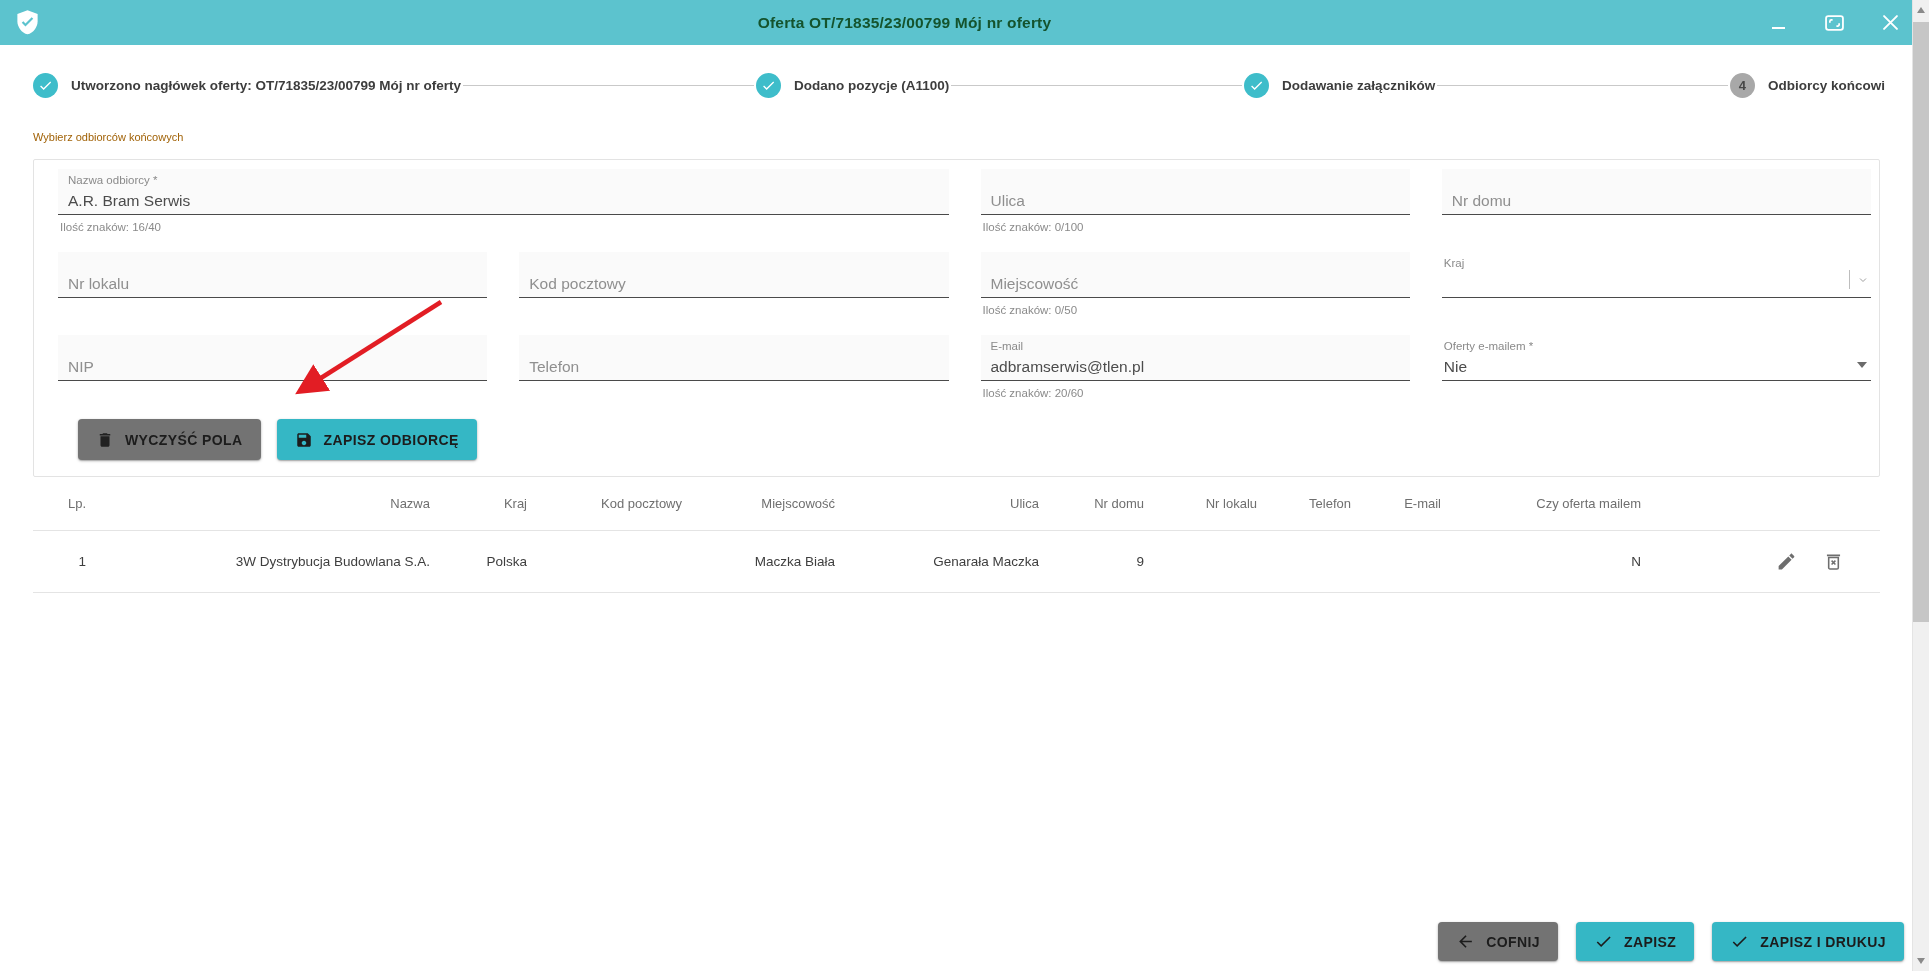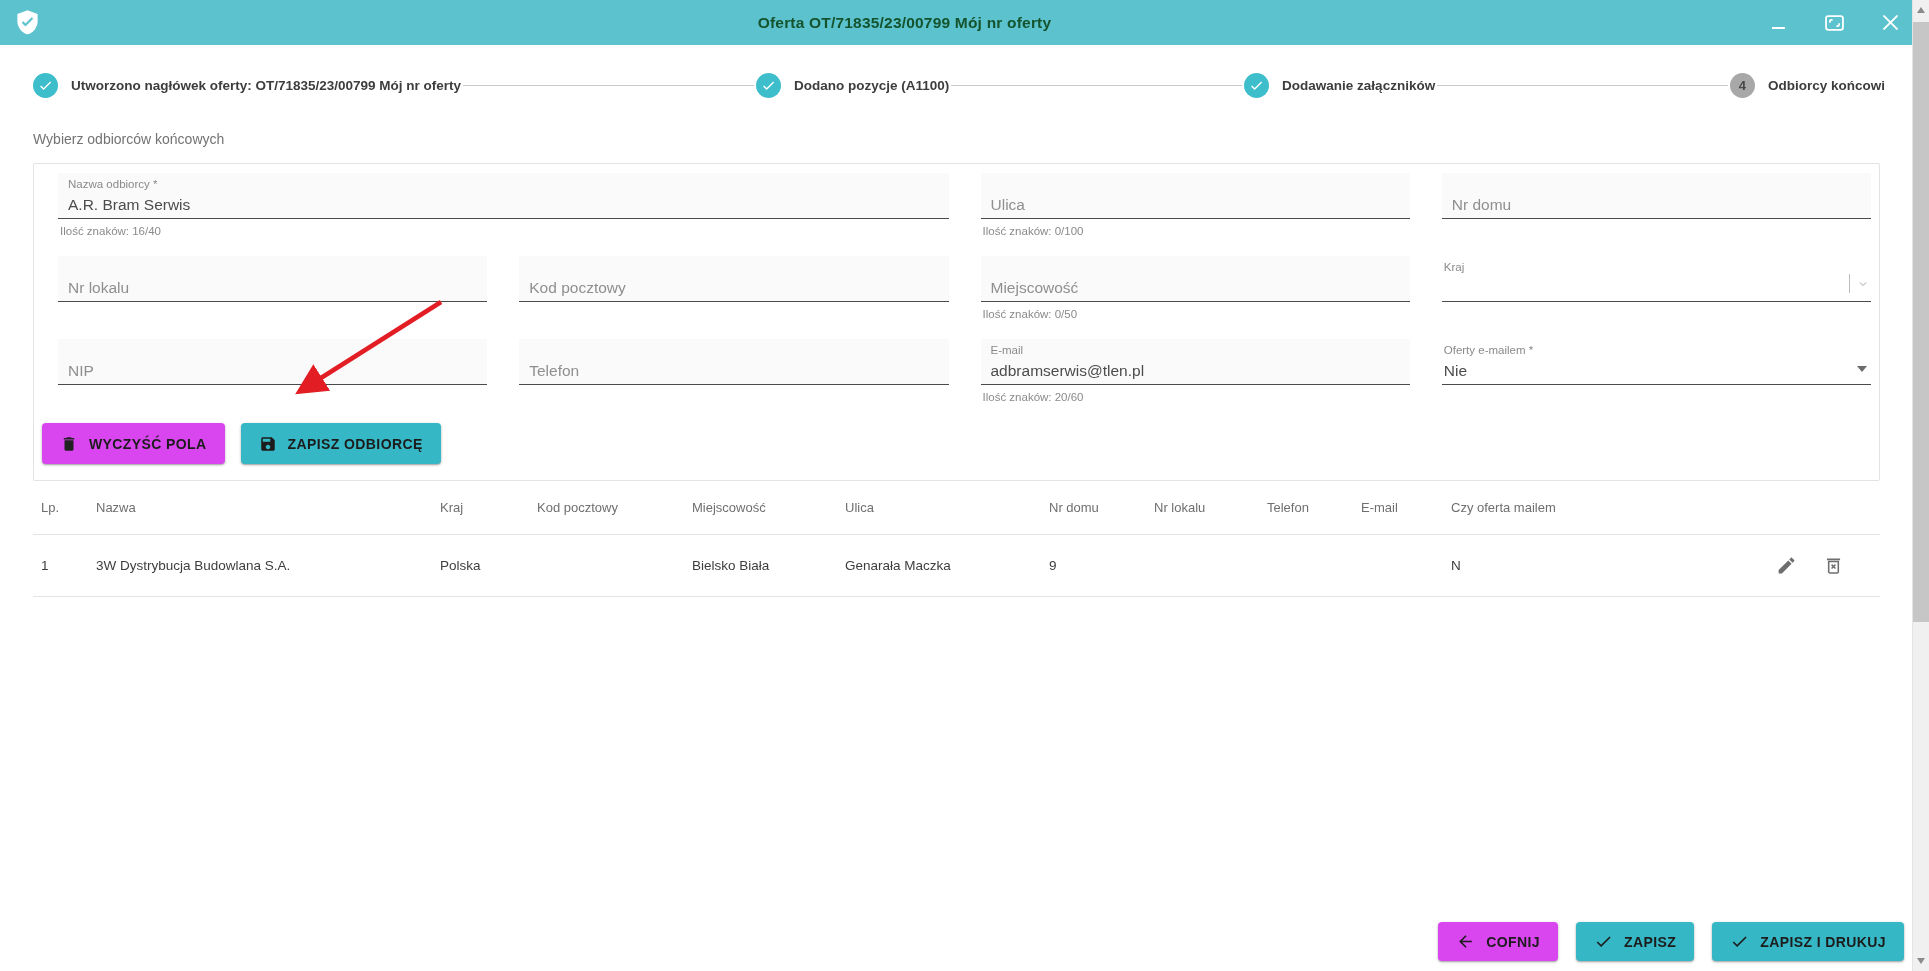--- a/index.html
+++ b/index.html
@@ -25,21 +25,21 @@
   .sb-thumb{position:absolute;top:22px;left:0;width:100%;height:600px;background:#c6c6c6;}
   
   .stepper{display:flex;align-items:center;gap:2px;padding:0 44px 0 33px;margin-top:18px;height:44px;}
   .step{display:flex;align-items:center;gap:13px;flex:none;cursor:pointer;}
   .step-circle{width:25px;height:25px;border-radius:50%;display:flex;align-items:center;justify-content:center;flex:none;}
   .step-circle.done{background:#3ebdca;}
   .step-circle.pending{background:#a8a8a8;color:#474747;font-size:13px;font-weight:bold;}
   .step-label{font-size:13.5px;font-weight:bold;color:#3d3d3d;white-space:nowrap;}
   .step-line{flex:1 1 auto;height:1px;background:#c9c9c9;min-width:30px;}
   
-  .section-title{margin:24px 0 16px 33px;font-size:14px;color:#737373;}
+  .section-title{margin:24px 0 16px 33px;font-size:11px;color:#a16207;}
   
   .card{margin:15px 49px 0 33px;border:1px solid #e3e3e3;border-radius:2px;background:#fff;
     padding:9px 8px 16px 8px;position:relative;box-sizing:border-box;}
   .form-row{display:grid;grid-template-columns:repeat(4,1fr);column-gap:16px;}
   .form-row + .form-row{margin-top:15px;}
   .span2{grid-column:1 / 3;}
   .field{display:flex;flex-direction:column;min-width:0;margin-left:16px;}
   .fbox{background:#fafafa;border-bottom:1px solid #4a4a4a;height:46px;box-sizing:border-box;
     padding:3px 10px 0 10px;display:flex;flex-direction:column;position:relative;}
   .fbox.nofill{background:transparent;padding-left:2px;}
@@ -50,31 +50,31 @@
   .fhint{font-size:11.5px;color:#8a8a8a;padding:6px 2px 0 2px;height:16px;}
   .select-adorn{position:absolute;right:2px;bottom:8px;display:flex;align-items:center;gap:7px;}
   .vbar{width:1px;height:19px;background:#bdbdbd;}
   .chev{width:12px;height:12px;color:#9f9f9f;}
   .dd-triangle{position:absolute;right:4px;bottom:12px;width:0;height:0;
     border-left:5px solid transparent;border-right:5px solid transparent;border-top:6px solid #6b6b6b;}
   
   .btn{display:inline-flex;align-items:center;justify-content:center;gap:11px;height:41px;
     padding:0 18px;border:none;border-radius:4px;font-family:inherit;font-size:14px;font-weight:bold;
     letter-spacing:.4px;color:#1c1c1c;box-shadow:0 1px 3px rgba(0,0,0,.28),0 1px 1px rgba(0,0,0,.15);cursor:pointer;white-space:nowrap;}
-  .btn.gray{background:#d946ef;}
+  .btn.gray{background:#737373;margin-left:36px;}
   .btn.teal{background:#35b7c5;}
   .form-actions{margin-top:16px;display:flex;gap:16px;}
   .btn svg{flex:none;}
   
   .recips{margin:0 49px 0 33px;}
   .tgrid{display:grid;grid-template-columns:55px 344px 97px 155px 153px 204px 105px 113px 94px 90px 200px minmax(0,1fr);
     align-items:center;padding-left:8px;}
   .thead{height:53px;border-bottom:1px solid #e4e4e4;color:#6f6f6f;font-size:13px;}
   .trow{height:61px;border-bottom:1px solid #e4e4e4;color:#3e3e3e;font-size:13.5px;}
-  .tcell{white-space:nowrap;overflow:hidden;text-overflow:ellipsis;padding-right:10px;}
+  .tcell{white-space:nowrap;overflow:hidden;text-overflow:ellipsis;padding-right:10px;text-align:right;}
   .actions{display:flex;justify-content:flex-end;align-items:center;gap:26px;padding-right:36px;color:#6e6e6e;}
   .row-icon{width:21px;height:21px;cursor:pointer;color:#6e6e6e;}
   
   .footer{position:absolute;bottom:10px;right:25px;display:flex;gap:18px;z-index:20;}
   .footer .btn{height:39px;}
   
   .arrow-overlay{position:absolute;left:0;top:0;width:1929px;height:971px;pointer-events:none;z-index:40;}
 </style>
 </head>
 <body>
@@ -271,21 +271,21 @@
     <span class="tcell">Telefon</span>
     <span class="tcell">E-mail</span>
     <span class="tcell">Czy oferta mailem</span>
     <span class="tcell"></span>
   </div>
   <div class="tgrid trow">
     <span class="tcell">1</span>
     <span class="tcell">3W Dystrybucja Budowlana S.A.</span>
     <span class="tcell">Polska</span>
     <span class="tcell"></span>
-    <span class="tcell">Bielsko Biała</span>
+    <span class="tcell">Maczka Biała</span>
     <span class="tcell">Genarała Maczka</span>
     <span class="tcell">9</span>
     <span class="tcell"></span>
     <span class="tcell"></span>
     <span class="tcell"></span>
     <span class="tcell">N</span>
     <span class="actions">
       <svg class="row-icon" viewBox="0 0 24 24">
         <path fill="currentColor" d="M3 17.25V21h3.75L17.81 9.94l-3.75-3.75L3 17.25zM20.71 7.04c.39-.39.39-1.02 0-1.41l-2.34-2.34c-.39-.39-1.02-.39-1.41 0l-1.83 1.83 3.75 3.75 1.83-1.83z"></path>
       </svg>

